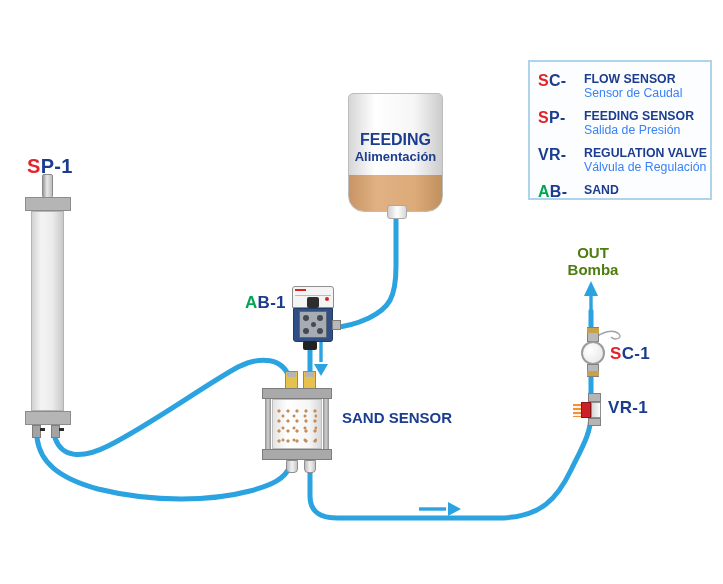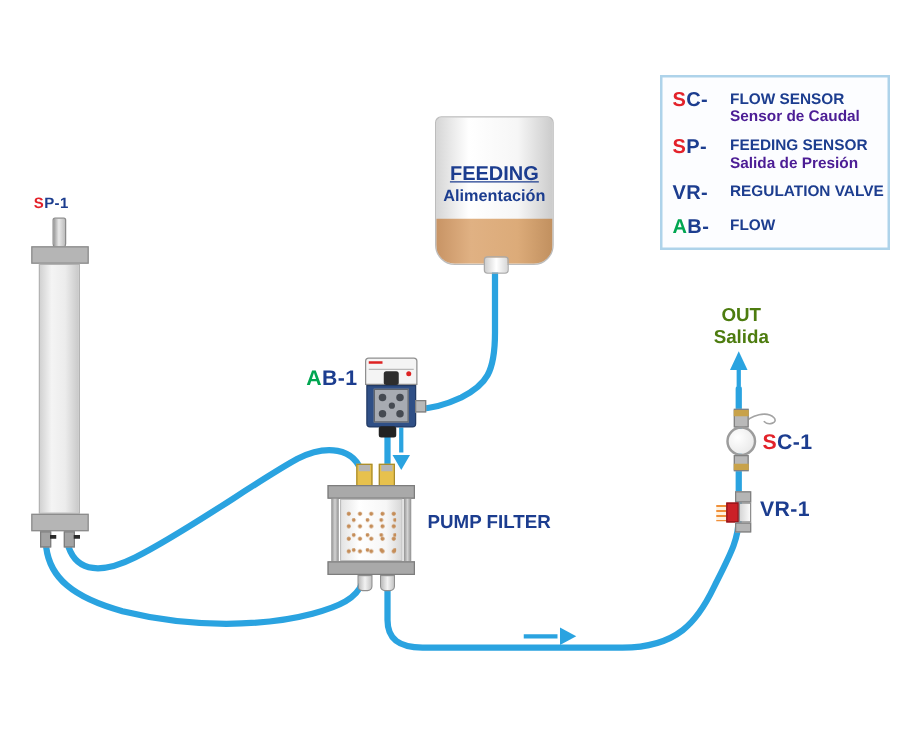--- a/index.html
+++ b/index.html
@@ -1,21 +1,21 @@
 <!DOCTYPE html>
 <html><head>
 <meta charset="utf-8">
 <style>
   html,body{margin:0;padding:0;background:#fff;}
   .stage{
     position:relative;width:723px;height:584px;background:#ffffff;
     font-family:"Liberation Sans","DejaVu Sans",sans-serif;overflow:hidden;
   }
   
-  .dev-label{position:absolute;font-weight:bold;font-size:12px;color:#1c3d8f;letter-spacing:.3px;}
+  .dev-label{position:absolute;font-weight:bold;font-size:20px;color:#1c3d8f;letter-spacing:.3px;}
   .c-red{color:#e3222a;}
   .c-green{color:#00a651;}
   .c-blue{color:#1c3d8f;}
   .center-label{position:absolute;text-align:center;font-weight:bold;color:#4d7c0f;}
   
   .probe{position:absolute;left:42px;top:174px;width:9px;height:24px;
     background:linear-gradient(90deg,#9a9a9a,#e8e8e8 45%,#bdbdbd);border:1px solid #8a8a8a;
     border-radius:2px 2px 5px 5px;}
   .col-cap{position:absolute;left:25px;width:46px;height:14px;background:#b5b5b5;
     border:1px solid #8c8c8c;box-sizing:border-box;}
@@ -27,21 +27,21 @@
   .col-fit::after{content:"";position:absolute;right:-5px;top:2px;width:5px;height:3px;background:#2b2b2b;}
   
   .tank{position:absolute;left:348px;top:93px;width:95px;height:119px;
     border:1.5px solid #bcbcbc;border-radius:5px 5px 16px 16px;
     background:linear-gradient(90deg,#d6d6d6,#ffffff 28%,#f6f6f6 70%,#cccccc);
     overflow:hidden;box-sizing:border-box;}
   .tank-liquid{position:absolute;left:0;bottom:0;width:100%;height:36px;
     background:linear-gradient(90deg,#c89465,#e0b183 30%,#dcab79 70%,#c1905f);}
   .tank-text{position:absolute;left:0;top:37px;width:100%;text-align:center;
     font-weight:bold;color:#1c3d8f;}
-  .tank-text .l1{font-size:16px;text-decoration:underline;}
+  .tank-text .l1{font-size:16px;}
   .tank-text .l2{font-size:13px;}
   .tank-fitting{position:absolute;left:387px;top:205px;width:20px;height:14px;
     background:linear-gradient(90deg,#cfcfcf,#ffffff 50%,#d8d8d8);border:1px solid #a9a9a9;
     border-radius:3px;box-sizing:border-box;}
   
   .pump{position:absolute;left:292px;top:286px;width:42px;height:64px;}
   .pump-top{position:absolute;left:0;top:0;width:42px;height:22px;background:#f4f4f4;
     border:1px solid #8f8f8f;border-radius:3px 3px 0 0;box-sizing:border-box;}
   .pump-top .redline{position:absolute;left:2px;top:2px;width:11px;height:2px;background:#d22;}
   .pump-top .grayline{position:absolute;left:2px;top:8px;width:36px;height:1px;background:#b9b9b9;}
@@ -95,21 +95,21 @@
     background:linear-gradient(90deg,#d6d6d6,#fafafa);border:1px solid #8e8e8e;box-sizing:border-box;}
   .vr-stripes{position:absolute;left:573px;top:404px;width:8px;height:13px;
     background:repeating-linear-gradient(180deg,#f0903a 0 2px,#fff2e0 2px 4px);}
   
   .legend{position:absolute;left:528px;top:60px;width:184px;height:140px;
     border:2px solid #aed3ea;background:#fcfdff;box-sizing:border-box;
     padding:10px 4px 6px 8px;}
   .legend-row{display:grid;grid-template-columns:42px 1fr;column-gap:4px;margin-bottom:9px;}
   .legend-code{font-weight:bold;font-size:16px;color:#1c3d8f;letter-spacing:.3px;}
   .legend-en{font-weight:bold;font-size:12.3px;color:#1c3d8f;white-space:nowrap;}
-  .legend-es{font-weight:bold;font-size:12.3px;color:#4c1d95;white-space:nowrap;}
+  .legend-es{font-weight:normal;font-size:12.3px;color:#3b82f6;white-space:nowrap;}
   
   svg.tubes{position:absolute;left:0;top:0;}
   .tube{fill:none;stroke:#2aa3e0;stroke-width:5;stroke-linecap:round;}
   .arrow-shaft{fill:none;stroke:#2aa3e0;stroke-width:3.4;stroke-linecap:butt;}
   .arrow-head{fill:#2aa3e0;stroke:none;}
   .wire{fill:none;stroke:#a3a3a3;stroke-width:1.3;}
 </style>
 </head>
 <body>
 
@@ -178,26 +178,26 @@
   <div class="flange" style="top:388px;"></div>
   <div class="rod" style="left:265px;"></div>
   <div class="rod" style="left:323px;"></div>
   <div class="glass">
     <div class="sand-dots"></div>
   </div>
   <div class="flange" style="top:449px;"></div>
   <div class="bfit" style="left:286px;"></div>
   <div class="bfit" style="left:304px;"></div>
   <div class="filter-label">
-    <div>PUMP FILTER</div>
+    <div>SAND SENSOR</div>
   </div>
 
   <div class="center-label" style="left:556px;top:244px;width:74px;font-size:15px;line-height:1.15;">
     <div>OUT</div>
-    <div>Salida</div>
+    <div>Bomba</div>
   </div>
 
   <div class="sc-fit topf"></div>
   <div class="sc-wheel"></div>
   <div class="sc-fit botf"></div>
   <div class="dev-label" style="left:610px;top:344px;font-size:17px;"><span class="c-red">S</span><span class="c-blue">C-1</span></div>
 
   <div class="vr-fit topf"></div>
   <div class="vr-stripes"></div>
   <div class="vr-red"></div>
@@ -217,23 +217,24 @@
       <div class="legend-code"><span class="c-red">S</span><span class="c-blue">P-</span></div>
       <div>
         <div class="legend-en">FEEDING SENSOR</div>
         <div class="legend-es">Salida de Presión</div>
       </div>
     </div>
     <div class="legend-row">
       <div class="legend-code"><span class="c-blue">VR-</span></div>
       <div>
         <div class="legend-en">REGULATION VALVE</div>
+        <div class="legend-es">Válvula de Regulación</div>
       </div>
     </div>
     <div class="legend-row" style="margin-bottom:0;">
       <div class="legend-code"><span class="c-green">A</span><span class="c-blue">B-</span></div>
       <div>
-        <div class="legend-en">FLOW</div>
+        <div class="legend-en">SAND</div>
       </div>
     </div>
   </div>
 
 </div>
 
 </body></html>

